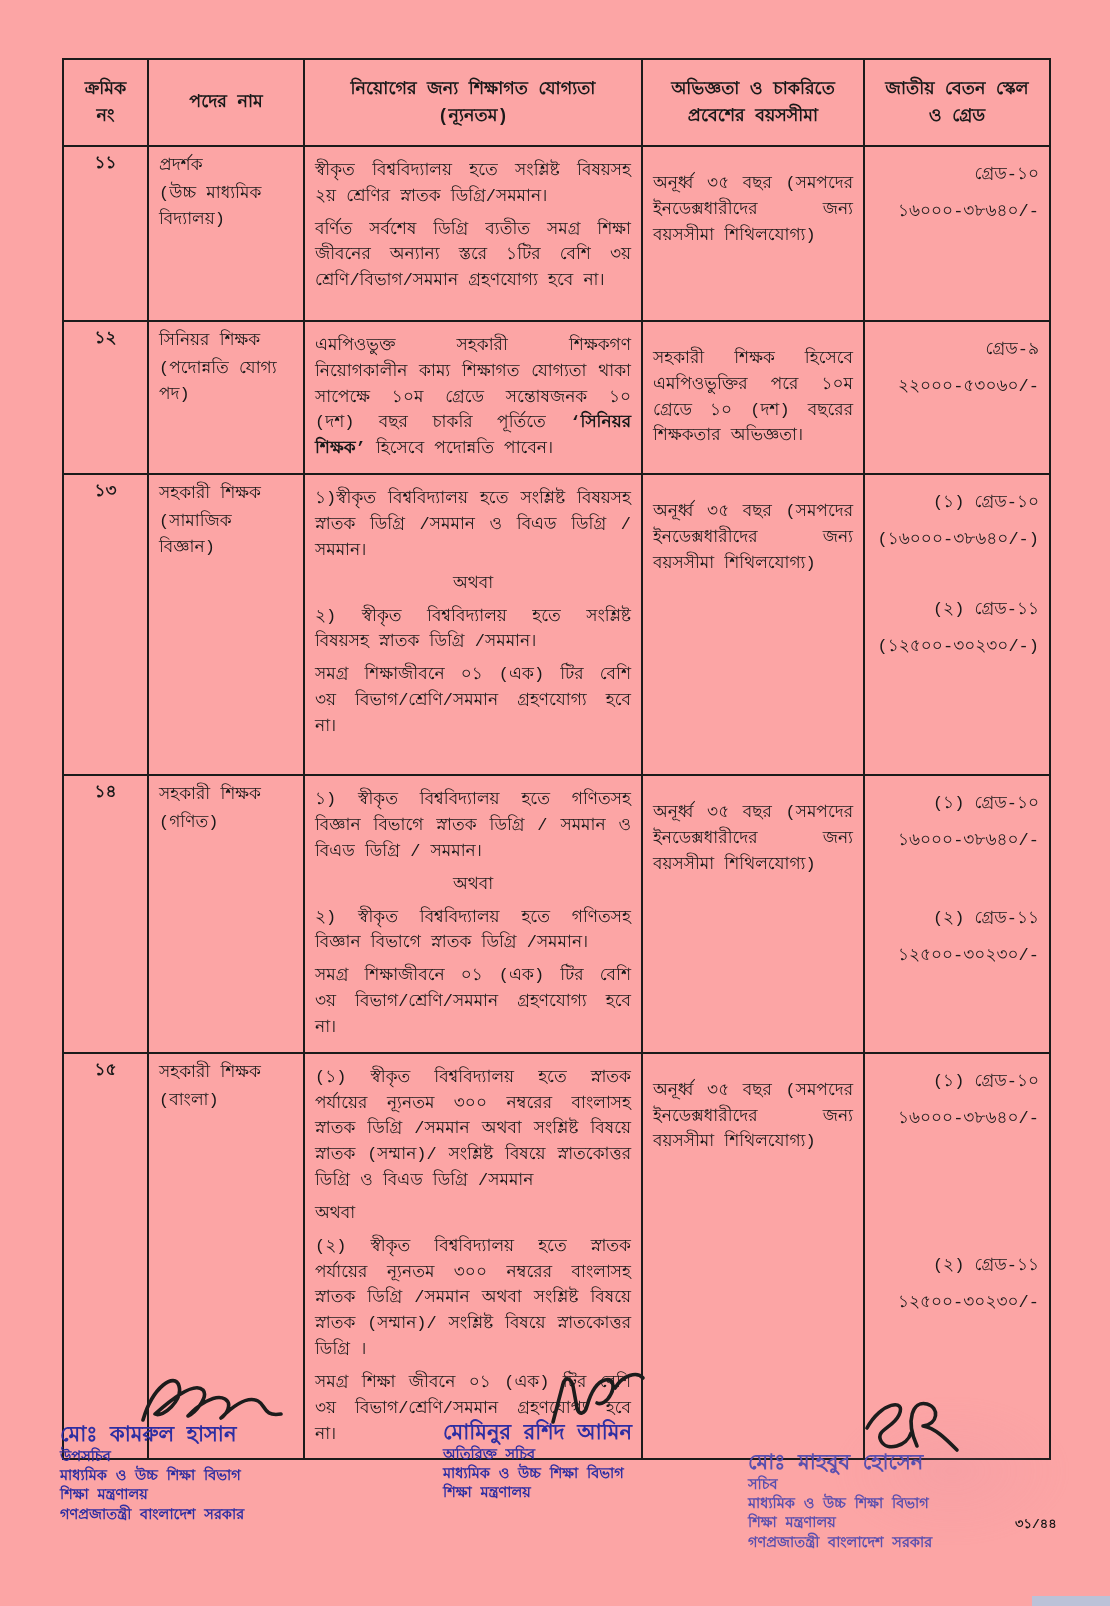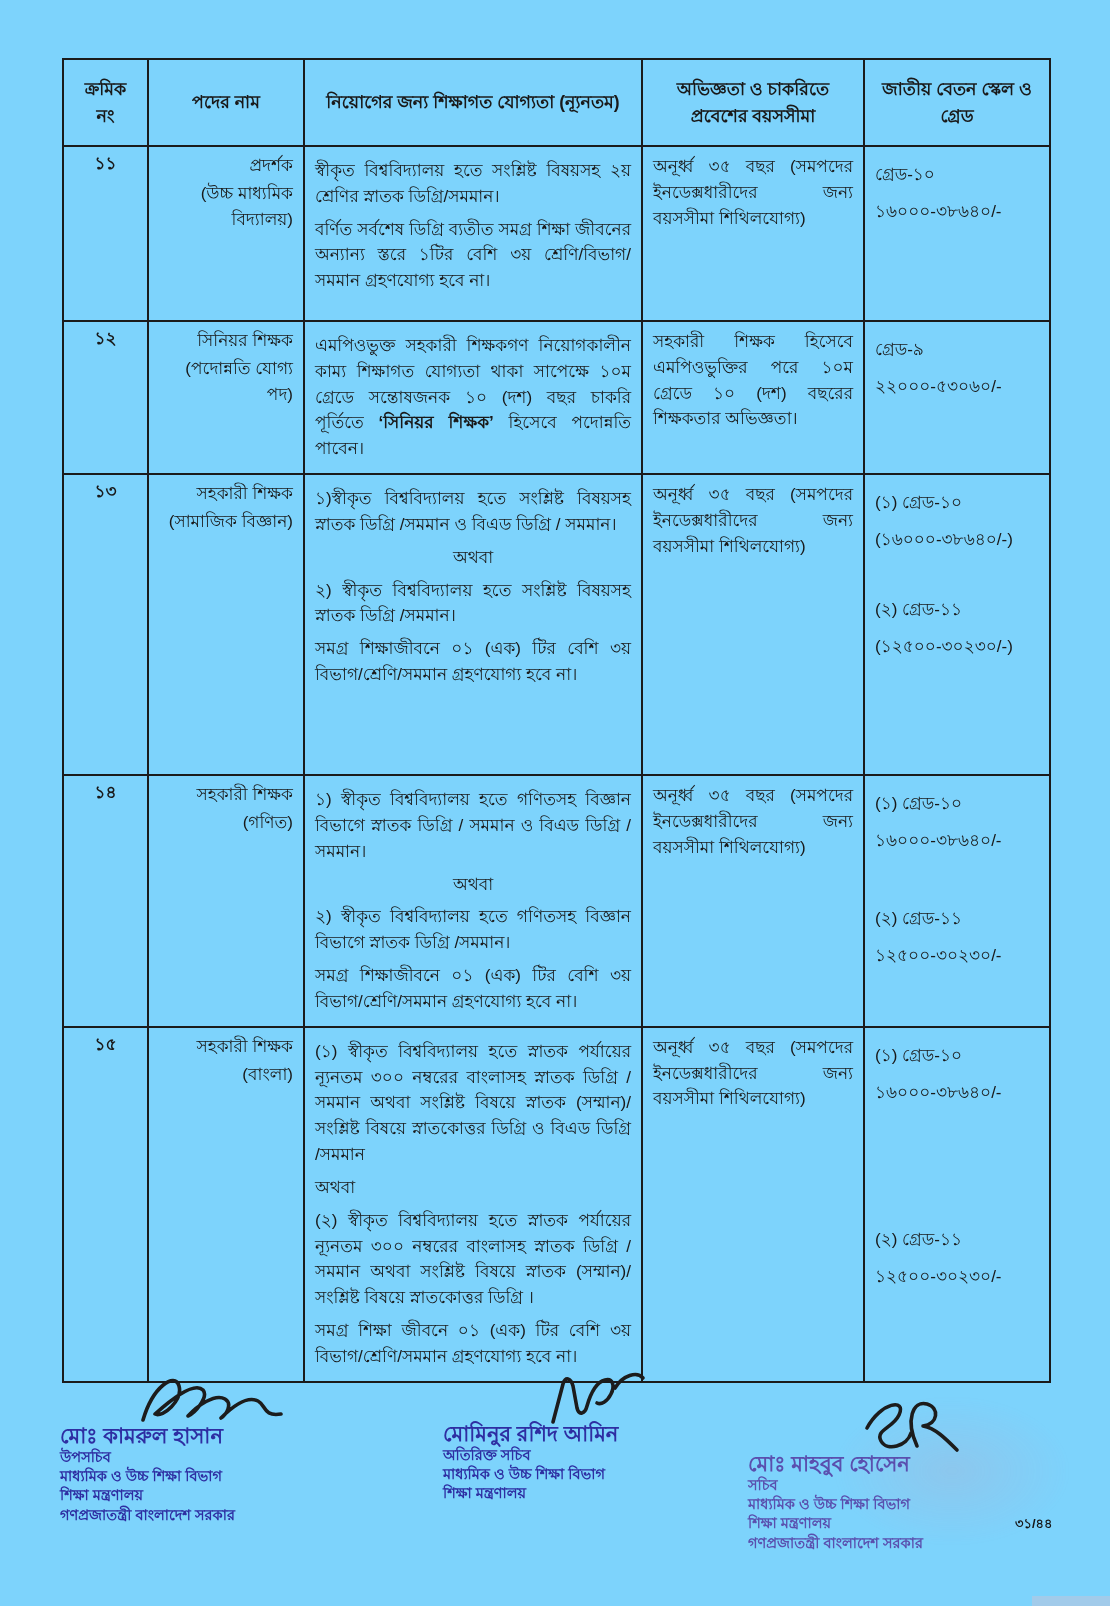--- a/index.html
+++ b/index.html
@@ -1,33 +1,33 @@
 <!DOCTYPE html>
 <html><head>
 <meta charset="utf-8">
 <style>
   html,body{margin:0;padding:0;background:#ffffff;}
   .page{
-    position:relative;width:1110px;height:1606px;background:#7dd3fc;
-    font-family:Liberation Sans, sans-serif;color:#191919;overflow:hidden;
+    position:relative;width:1110px;height:1606px;background:#fca5a5;
+    font-family:Liberation Mono, monospace;color:#191919;overflow:hidden;
   }
   
   .tbl{position:absolute;left:62px;top:58px;width:987px;border-collapse:collapse;table-layout:fixed;}
   .tbl th,.tbl td{border:2px solid #1b1b1b;padding:4px 10px;vertical-align:top;}
   .tbl th{font-weight:700;font-size:17.5px;text-align:center;vertical-align:middle;line-height:1.5;}
   .tbl td{font-size:17px;line-height:1.52;}
   .tbl p{margin:7px 0;text-align:justify;}
   .h-serial{text-align:left;padding-left:8px;}
   .c1{text-align:center;vertical-align:middle;font-weight:600;}
   .c2{vertical-align:middle;}
-  .c2 p{text-align:right;margin:2px 0;}
+  .c2 p{text-align:left;margin:2px 0;}
   .c3 .center{text-align:center;}
-  .c4 p{margin:3px 0;}
+  .c4 p{margin:20px 0;}
   .c5{text-align:center;}
-  .c5 p{text-align:left;margin:11px 0;}
+  .c5 p{text-align:right;margin:11px 0;}
   .pay-bottom{vertical-align:bottom;padding-bottom:18px;}
   .pay-middle{vertical-align:middle;}
   .pay-group{margin-top:2px;}
   .gap-md{margin-top:52px;}
   .gap-sm{margin-top:44px;}
   .gap-lg{margin-top:122px;}
   .bold{font-weight:700;}
   
   .sig{position:absolute;text-align:left;}
   .sig1{left:60px;top:1366px;width:300px;}

